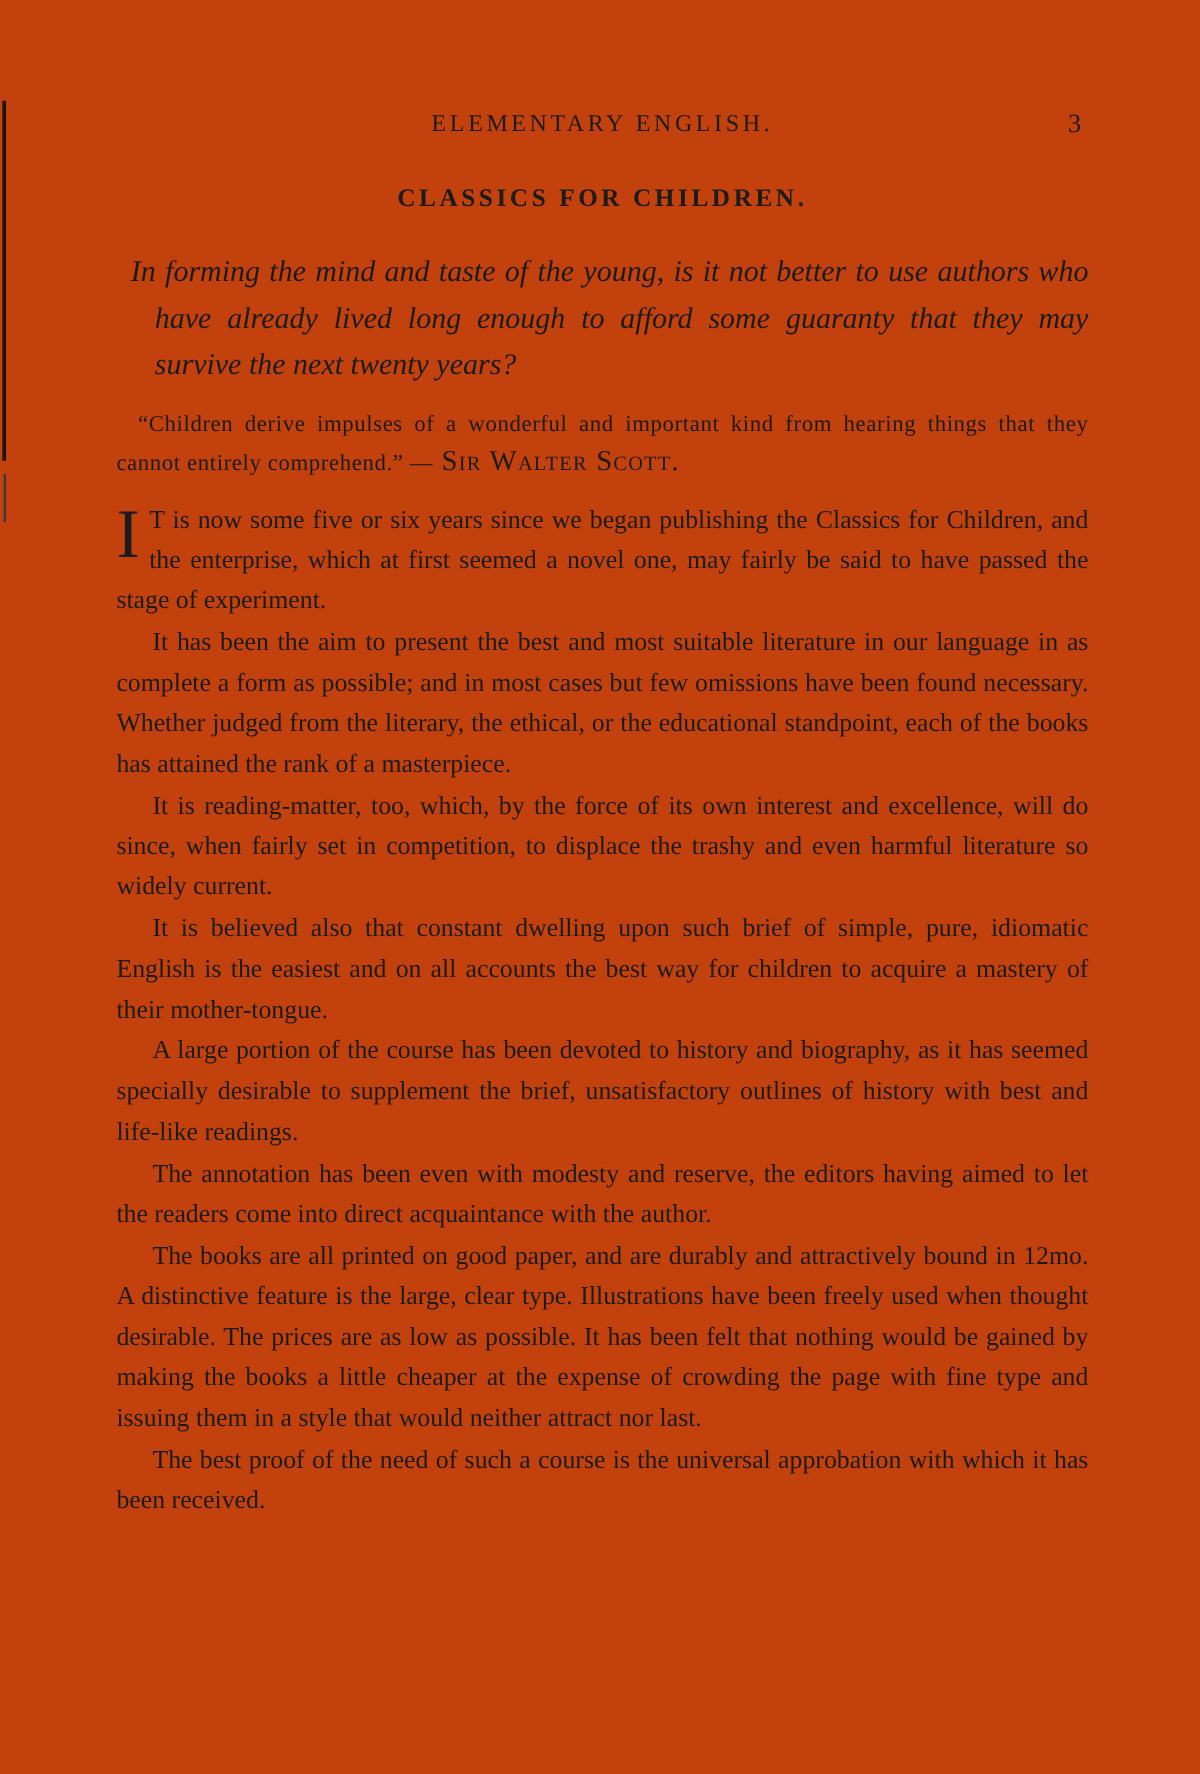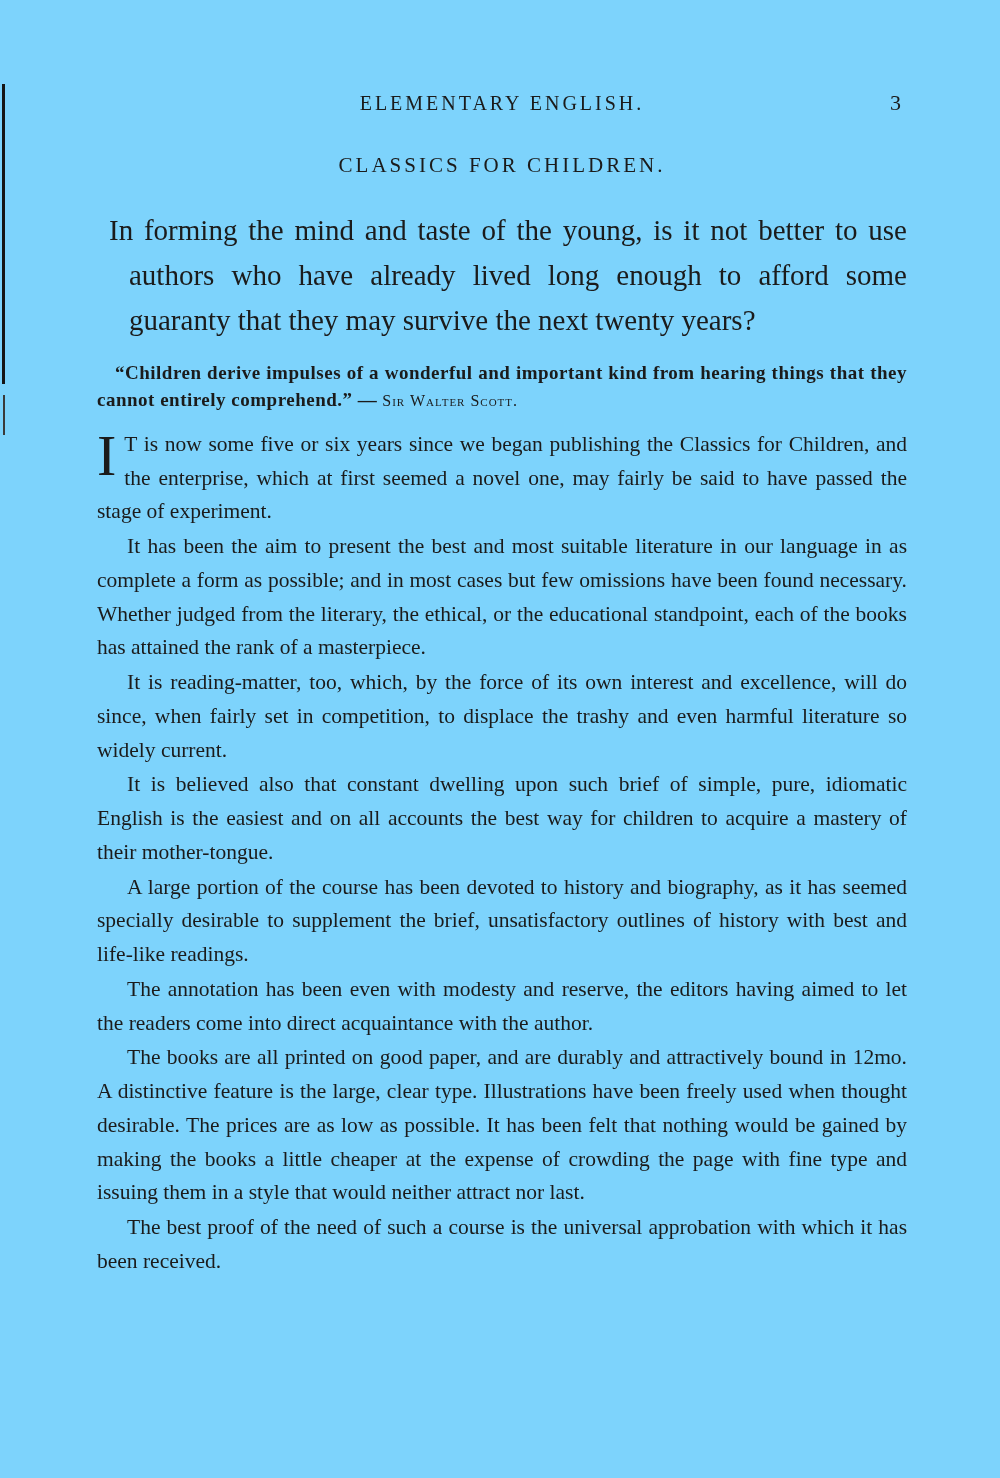--- a/index.html
+++ b/index.html
@@ -5,21 +5,21 @@
   html, body {
     margin: 0;
     padding: 0;
     background: #d8d6d0;
   }
   .page {
     position: relative;
     width: 1000px;
     height: 1478px;
     margin: 0 auto;
-    background: #7dd3fc;
+    background: #c2410c;
     color: #1b1b1b;
     font-family: "Liberation Serif", serif;
     overflow: hidden;
     box-sizing: border-box;
   }
   .scan-line {
     position: absolute;
     left: 2px;
     top: 84px;
     width: 3px;
@@ -49,48 +49,49 @@
   }
   .page-number {
     position: absolute;
     right: 6px;
     top: -2px;
     font-size: 22px;
     letter-spacing: 0;
   }
   .chapter-title {
     text-align: center;
-    font-weight: normal;
+    font-weight: bold;
     font-size: 21px;
     letter-spacing: 3px;
     margin-bottom: 30px;
   }
   .epigraph {
-    font-size: 29px;
+    font-style: italic;
+    font-size: 25px;
     line-height: 1.55;
     padding-left: 32px;
     text-indent: -20px;
     text-align: justify;
     margin-bottom: 16px;
   }
   .quote {
     font-size: 19px;
     line-height: 1.45;
     text-align: justify;
     text-indent: 18px;
     margin-bottom: 14px;
   }
   .quote .quote-text {
-    font-weight: bold;
+    font-weight: normal;
     letter-spacing: 0.5px;
   }
   .quote .quote-attrib {
     font-variant: small-caps;
     letter-spacing: 1px;
-    font-size: 16px;
+    font-size: 24px;
   }
   .body-text p {
     font-size: 21.5px;
     line-height: 1.57;
     text-align: justify;
     text-indent: 30px;
     margin: 0 0 1px 0;
   }
   .body-text p.first-para {
     text-indent: 0;

